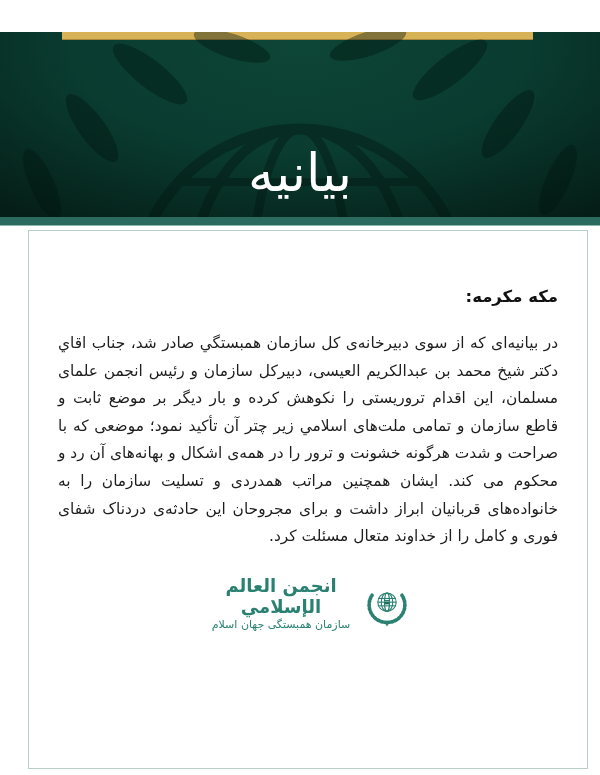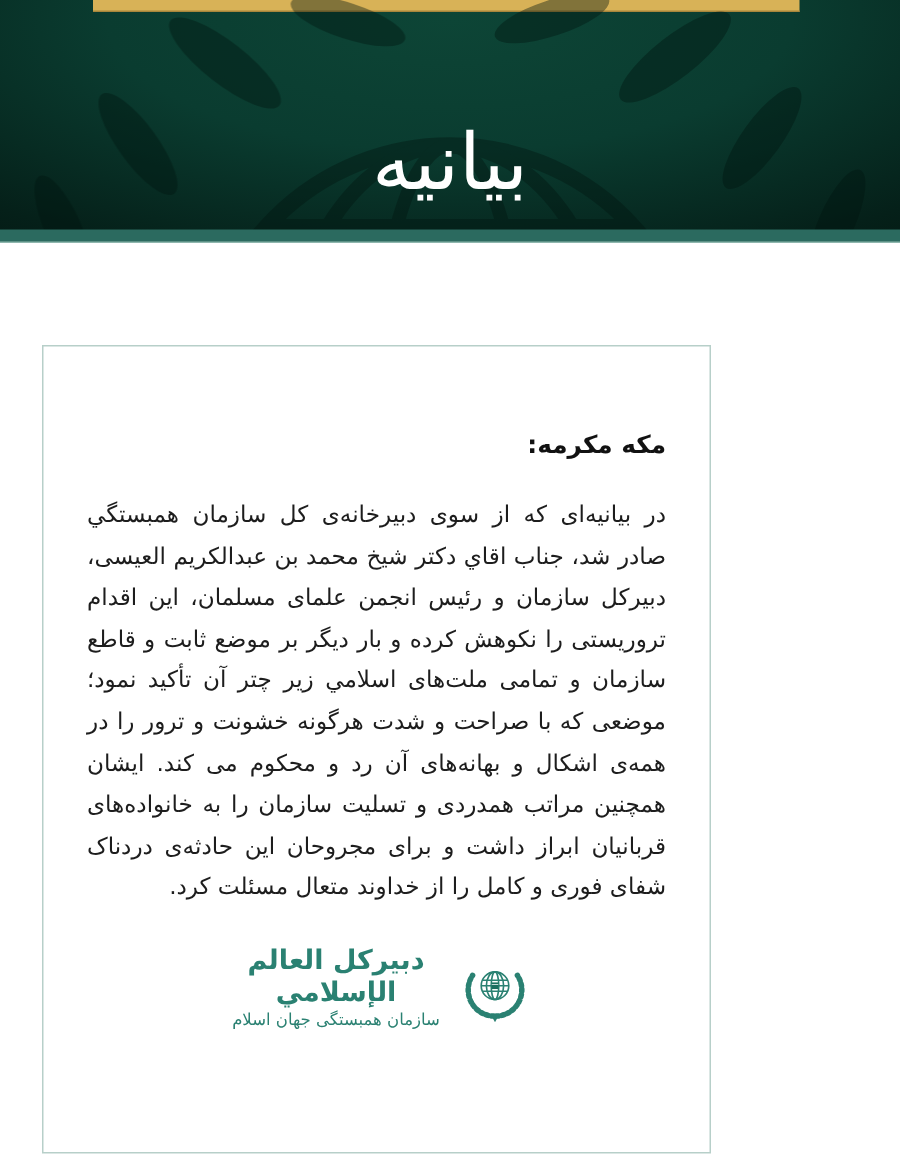--- a/index.html
+++ b/index.html
@@ -5,23 +5,24 @@
   html,body{margin:0;padding:0;}
   body{
     width:600px;height:775px;
     background:#ffffff;
     font-family:"DejaVu Sans",sans-serif;
     position:relative;overflow:hidden;
   }
 
   
   .header{
-    position:relative;width:600px;height:162px;
+    position:relative;width:600px;height:194px;
     background:radial-gradient(95% 135% at 50% 8%, #0d4536 0%, #0a3c30 40%, #052019 78%, #031510 100%);
     overflow:hidden;
+    margin-top:32px;
   }
   .gold-bar{
     position:absolute;top:0;left:62px;width:471px;height:8px;
     background:#D8B257;
     border-bottom:1px solid #A8863C;
     box-sizing:border-box;
   }
   .watermark{position:absolute;inset:0;pointer-events:none;}
   .header-title{
     position:absolute;left:0;right:0;bottom:24px;
@@ -32,21 +33,21 @@
   .divider-strip{
     position:absolute;left:0;right:0;bottom:0;height:9px;
     background:#2B6A5F;
     border-bottom:1px solid #8FB7AE;
     box-sizing:border-box;
   }
 
   
   .card{
     position:absolute;top:230px;left:28px;
-    width:446px;height:539px;
+    width:560px;height:539px;
     border:1px solid #B7CFC9;
     box-sizing:border-box;
     background:#ffffff;
     padding:54px 29px 0 29px;
     direction:rtl;
   }
   .dateline{
     font-size:16.5px;font-weight:bold;color:#111111;
     line-height:1.4;
   }
@@ -122,17 +123,17 @@
         <ellipse cx="50" cy="48" rx="5.5" ry="20" fill="none"></ellipse>
         <line x1="31.7" y1="40" x2="68.3" y2="40" fill="none"></line>
         <line x1="30" y1="48" x2="70" y2="48" fill="none"></line>
         <line x1="31.7" y1="56" x2="68.3" y2="56" fill="none"></line>
       </g>
 
       <rect x="45.2" y="43.2" width="9.6" height="9.6" fill="#1C6E5F"></rect>
       <line x1="45.2" y1="46.2" x2="54.8" y2="46.2" stroke="#ffffff" stroke-width="1.1"></line>
     </svg>
     <div class="logo-text">
-      <div class="logo-ar">دبیرکل العالم الإسلامي</div>
+      <div class="logo-ar">انجمن العالم الإسلامي</div>
       <div class="logo-fa">سازمان همبستگی جهان اسلام</div>
     </div>
   </div>
 </section>
 
 </body></html>

